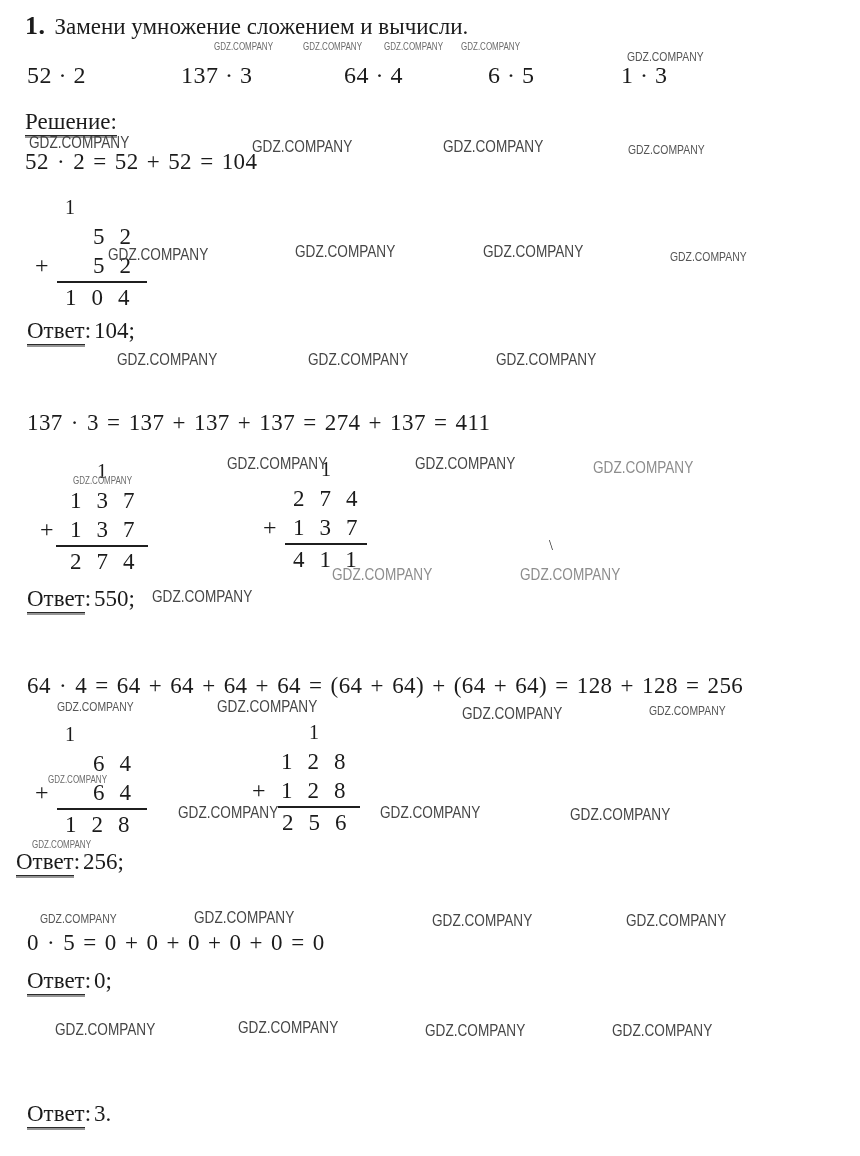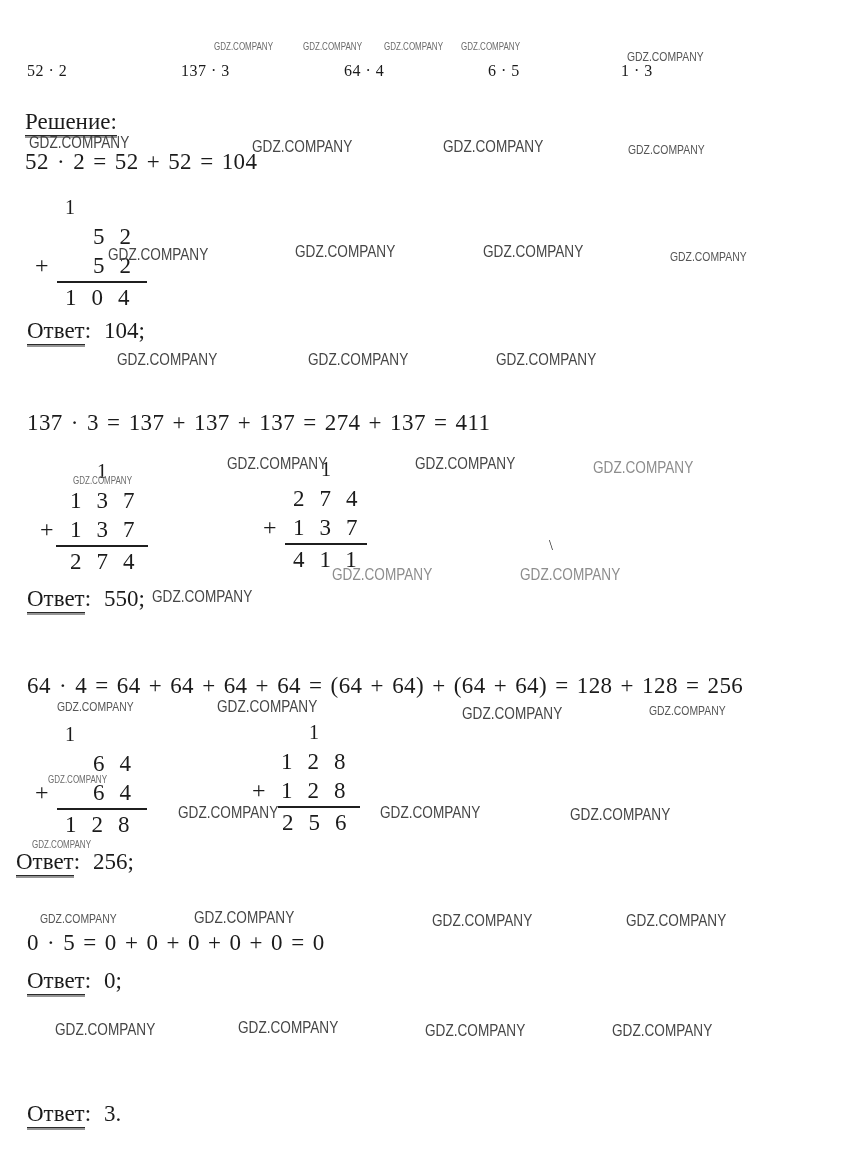--- a/index.html
+++ b/index.html
@@ -4,29 +4,29 @@
 <style>
   html,body { margin:0; padding:0; background:#ffffff; }
   .page {
     position:relative; width:860px; height:1156px; background:#ffffff;
     font-family:"Liberation Serif", serif; color:#1b1b1b; overflow:hidden;
   }
   
   .header { position:absolute; left:25px; top:11px; font-size:23px; white-space:nowrap; }
   .header .num { font-weight:bold; font-size:26px; margin-right:9px; letter-spacing:0.5px; }
   
-  .problem { position:absolute; top:62px; font-size:16px; white-space:nowrap; letter-spacing:0.5px; }
+  .problem { position:absolute; top:62px; font-size:24px; white-space:nowrap; letter-spacing:0.5px; }
   
   .u { border-bottom:1px solid #2b2b2b; box-shadow:0 2px 0 rgba(43,43,43,0.5); padding-bottom:1px; }
   .solution-label { position:absolute; left:25px; top:109px; font-size:23px; }
   
   .equation { position:absolute; font-size:23px; white-space:nowrap; word-spacing:2px; letter-spacing:0.4px; }
   
   .answer { position:absolute; font-size:23px; white-space:nowrap; }
-  .answer .val { margin-left:13px;text-align:center; }
+  .answer .val { margin-left:3px;text-align:center; }
   
   .colsum { position:absolute; font-size:23px; }
   .colsum .drow { position:relative; height:29px; line-height:29px; letter-spacing:15px; white-space:nowrap; }
   .colsum .plus { position:absolute; left:0; top:29px; height:29px; line-height:29px; font-size:24px; }
   .colsum .carry { position:absolute; top:-26px; font-size:20px; }
   .colsum .rule { height:2px; background:#1f1f1f; margin-top:1px; }
   
   .wm {
     position:absolute; font-family:"Liberation Sans", sans-serif; color:#454545;
     white-space:nowrap; transform:scaleX(0.8); transform-origin:0 50%; line-height:1;
@@ -35,20 +35,23 @@
   .wm.s { font-size:13px; color:#565656; }
   .wm.m { font-size:17px; color:#464646; }
   .wm.light { color:#8d8d8d; }
   .artifact { position:absolute; font-size:14px; color:#222; }
 </style>
 </head>
 <body>
 
 <div class="page">
 
+  <div class="header">
+    <span class="num">1.</span><span>Замени умножение сложением и вычисли.</span>
+  </div>
 
   <span class="problem" style="left:27px">52 · 2</span>
   <span class="problem" style="left:181px">137 · 3</span>
   <span class="problem" style="left:344px">64 · 4</span>
   <span class="problem" style="left:488px">6 · 5</span>
   <span class="problem" style="left:621px">1 · 3</span>
 
   <div class="solution-label"><span class="u">Решение:</span></div>
 
   <div class="equation" style="left:25px;top:149px">52 · 2 = 52 + 52 = 104</div>

